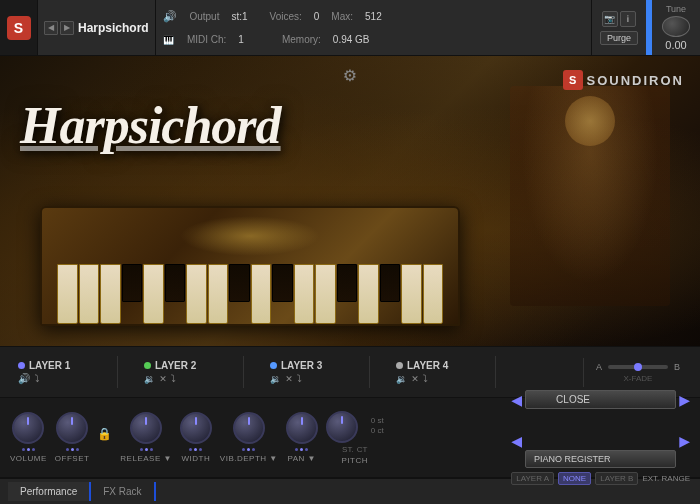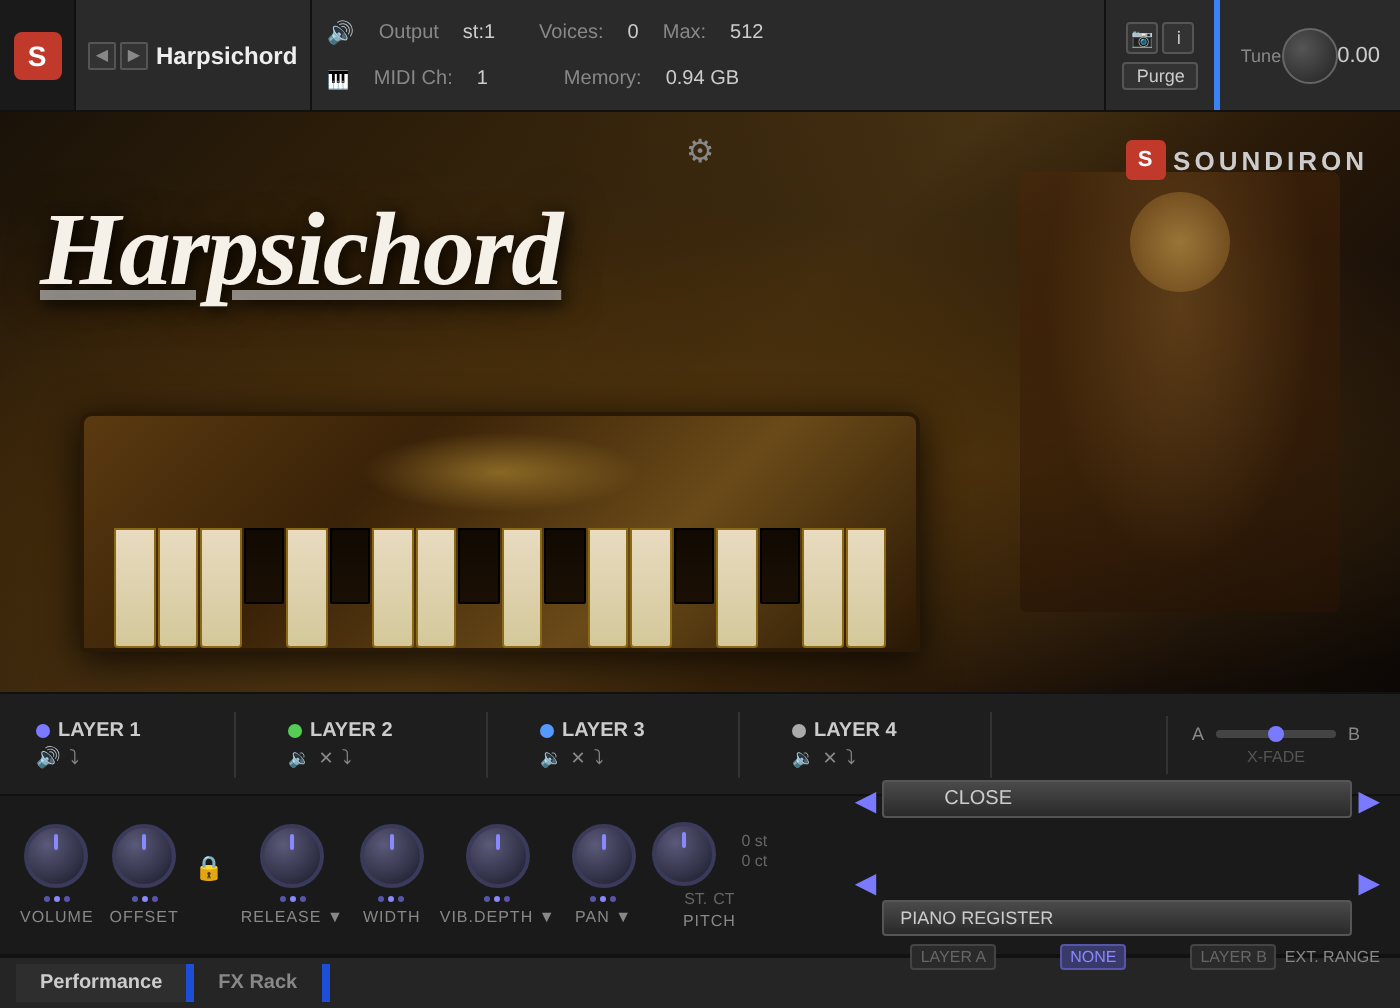--- a/index.html
+++ b/index.html
@@ -79,24 +79,24 @@
       background: #333;
       border: 1px solid #555;
       color: #ccc;
       padding: 1px 6px;
       font-size: 9px;
       cursor: pointer;
       border-radius: 2px;
     }
     .tune-section {
       display: flex;
-      flex-direction: row;
+      flex-direction: column;
       align-items: center;
       padding: 4px 10px;
-      border-left: 3px solid #3b82f6;
+      border-left: 6px solid #3b82f6;
       justify-content: center;
     }
     .tune-label { color: #888; font-size: 9px; }
     .tune-value { color: #ccc; font-size: 11px; }
     .tune-knob {
       width: 28px;
       height: 28px;
       border-radius: 50%;
       background: radial-gradient(circle at 35% 35%, #555, #222);
       border: 1px solid #666;
@@ -359,21 +359,20 @@
       align-items: center;
       gap: 4px;
       font-size: 9px;
       color: #888;
     }
     .layer-sel-btn {
       padding: 1px 4px;
       font-size: 8px;
       cursor: pointer;
       border-radius: 2px;
-      margin-left: 28px;
     }
     .layer-sel-btn.none-active {
       background: #3a3a6a;
       color: #8888ff;
       border: 1px solid #5555aa;
     }
     .layer-sel-btn.inactive {
       background: #2a2a2a;
       color: #666;
       border: 1px solid #444;
@@ -411,22 +410,21 @@
       display: flex;
       align-items: center;
       padding: 0 8px;
       gap: 0;
     }
     .bottom-tab {
       padding: 4px 12px;
       font-size: 10px;
       color: #888;
       cursor: pointer;
-      border-right: 4px solid #1d4ed8;
-      font-weight: bold;
+      border-right: 2px solid #1d4ed8;
     }
     .bottom-tab.active {
       color: #ccc;
       background: #2e2e2e;
     }
 
     
     .nav-arrows {
       display: flex;
       gap: 2px;

